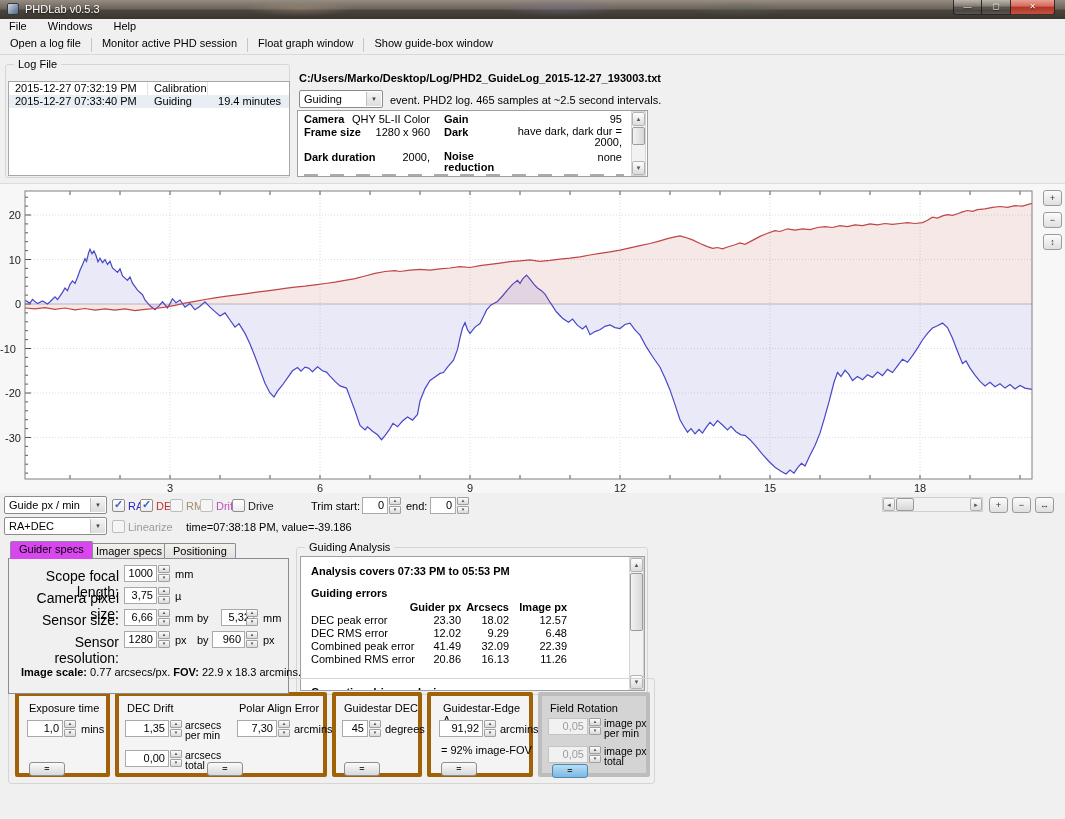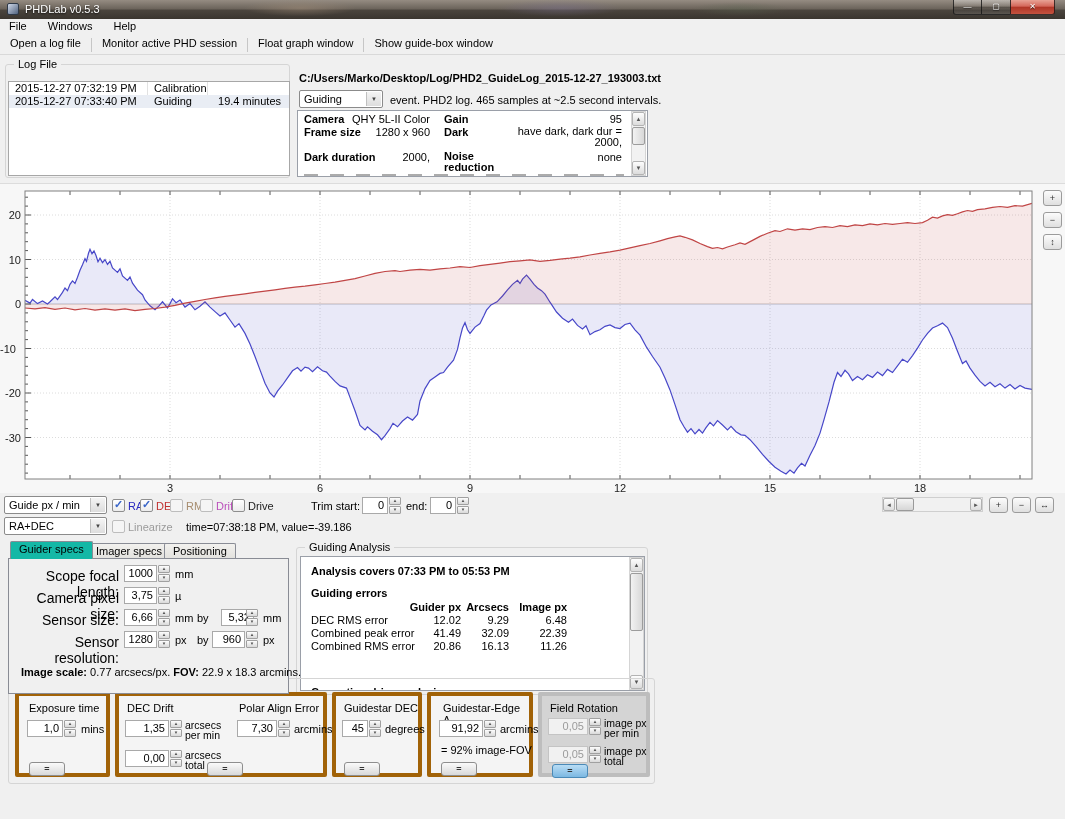--- a/index.html
+++ b/index.html
@@ -81,21 +81,21 @@
     color:#555;font-size:4.5px;font-weight:normal;text-align:center;line-height:6px}
   .spin b.dn{top:9px}
   .hscroll{position:absolute;height:15px;background:#f1f1f1;border:1px solid #cfcfcf}
   .harrow{position:absolute;top:0px;width:12px;height:13px;background:linear-gradient(#fcfcfc,#dedede);border:1px solid #b0b0b0;border-radius:2px;
     color:#555;font-size:6px;text-align:center;line-height:12px}
   .hthumb{position:absolute;top:0px;width:18px;height:13px;background:linear-gradient(#f4f4f4,#d6d6d6);border:1px solid #9a9a9a;border-radius:2px}
 
   
   .tab{position:absolute;height:16px;border:1px solid #898c95;border-bottom:none;border-radius:2px 2px 0 0;
     background:linear-gradient(#f2f1ee,#e2e1dd);padding:1px 8px 0 8px;font-size:11px}
-  .tab.active{background:#14b8a6;height:18px;z-index:3}
+  .tab.active{background:#d946ef;height:18px;z-index:3}
   .tabpage{position:absolute;border:1px solid #898c95;background:#f0f0f0;z-index:2}
   .flabel{position:absolute;text-align:right;font-size:14px}
   .funit{position:absolute;font-size:11px}
 
   
   .an-box{position:absolute;background:#fff;border:1px solid #9a9fa8;overflow:hidden}
   .an-row{position:relative;height:13px;line-height:13px}
   .an-l{position:absolute;left:10px}
   .an-c1{position:absolute;width:60px;text-align:right;left:100px}
   .an-c2{position:absolute;width:60px;text-align:right;left:148px}
@@ -423,20 +423,26 @@
       <span class="b">05:53 PM</span>
     </div>
     <div class="abs b" style="left:10px;top:30px">Guiding errors</div>
     <div class="abs" style="left:0;top:44px;width:330px">
       <div class="an-row b">
         <span class="an-c1">Guider px</span>
         <span class="an-c2">Arcsecs</span>
         <span class="an-c3">Image px</span>
       </div>
       <div class="an-row">
+        <span class="an-l">DEC peak error</span>
+        <span class="an-c1">23.30</span>
+        <span class="an-c2">18.02</span>
+        <span class="an-c3">12.57</span>
+      </div>
+      <div class="an-row">
         <span class="an-l">DEC RMS error</span>
         <span class="an-c1">12.02</span>
         <span class="an-c2">9.29</span>
         <span class="an-c3">6.48</span>
       </div>
       <div class="an-row">
         <span class="an-l">Combined peak error</span>
         <span class="an-c1">41.49</span>
         <span class="an-c2">32.09</span>
         <span class="an-c3">22.39</span>

